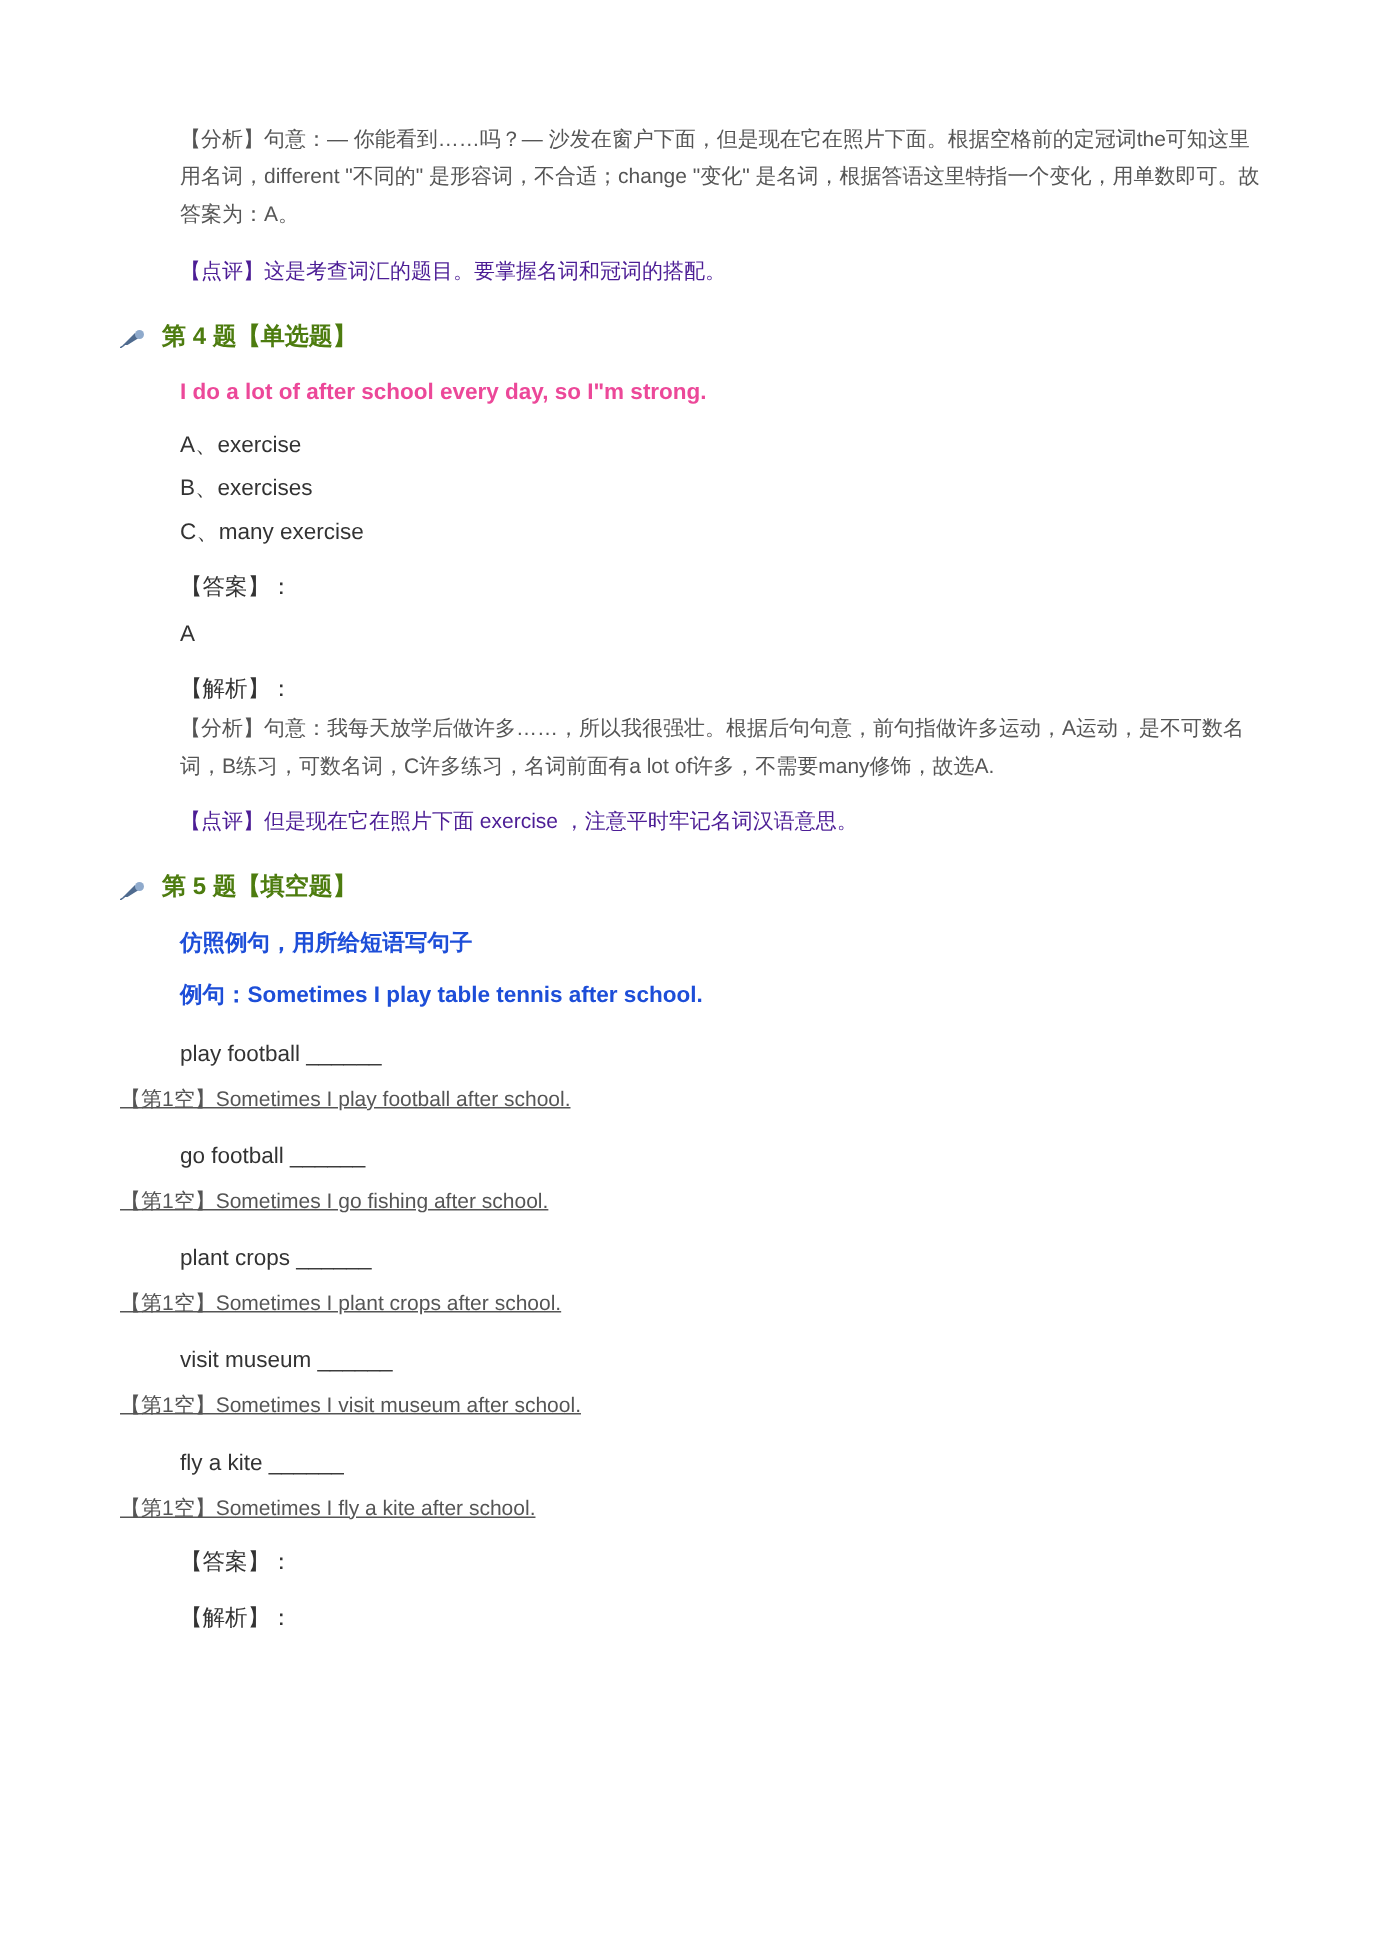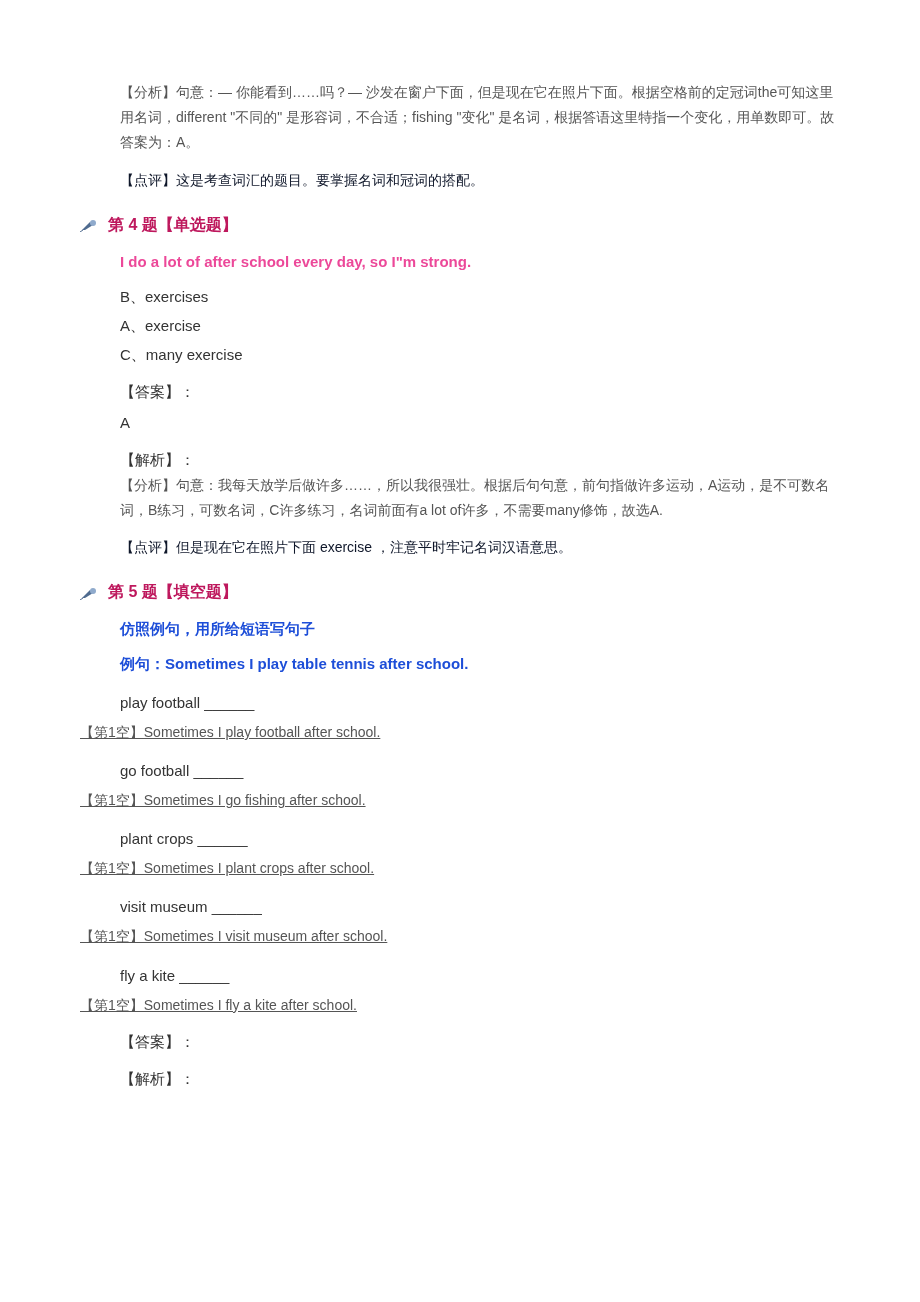--- a/index.html
+++ b/index.html
@@ -14,39 +14,39 @@
     background: #fff;
   }
   .analysis-block {
     margin-left: 40px;
     color: #555;
     font-size: 14px;
   }
   .comment-block {
     margin-left: 40px;
     margin-top: 12px;
-    color: #0f172a;
+    color: #4c1d95;
     font-size: 14px;
   }
   .question-header {
     display: flex;
     align-items: center;
     margin-top: 18px;
     margin-bottom: 6px;
   }
   .pin-icon {
     width: 22px;
     height: 14px;
     margin-right: 6px;
     flex-shrink: 0;
   }
   .question-title {
     font-weight: bold;
     font-size: 16px;
-    color: #be185d;
+    color: #4d7c0f;
   }
   .question-stem {
     margin-left: 40px;
     font-weight: bold;
     color: #ec4899;
     margin-top: 8px;
     margin-bottom: 8px;
   }
   .question-stem-plain {
     margin-left: 40px;
@@ -79,35 +79,35 @@
     color: #555;
     font-size: 14px;
     margin-top: 4px;
     margin-bottom: 8px;
     text-decoration: underline;
   }
 </style>
 </head>
 <body>
 
-<div class="analysis-block">【分析】句意：— 你能看到……吗？— 沙发在窗户下面，但是现在它在照片下面。根据空格前的定冠词the可知这里用名词，different "不同的" 是形容词，不合适；fishing "变化" 是名词，根据答语这里特指一个变化，用单数即可。故答案为：A。</div>
+<div class="analysis-block">【分析】句意：— 你能看到……吗？— 沙发在窗户下面，但是现在它在照片下面。根据空格前的定冠词the可知这里用名词，different "不同的" 是形容词，不合适；change "变化" 是名词，根据答语这里特指一个变化，用单数即可。故答案为：A。</div>
 <div class="comment-block">【点评】这是考查词汇的题目。要掌握名词和冠词的搭配。</div>
 
 <div class="question-header">
   <svg class="pin-icon" viewBox="0 0 22 14">
     <path d="M2 12 L10 4 L13 7 L5 12 Z" fill="#4f6b8f"></path>
     <circle cx="13" cy="5" r="3" fill="#8faacc"></circle>
     <line x1="3" y1="12" x2="0" y2="14" stroke="#4f6b8f" stroke-width="1"></line>
   </svg>
   <span class="question-title">第 4 题【单选题】</span>
 </div>
 <div class="question-stem">I do a lot of after school every day, so I"m strong.</div>
 <div class="options">
+  <div class="option-row">A、exercise</div>
   <div class="option-row">B、exercises</div>
-  <div class="option-row">A、exercise</div>
   <div class="option-row">C、many exercise</div>
 </div>
 <div class="label">【答案】：</div>
 <div class="answer-val">A</div>
 <div class="label">【解析】：</div>
 <div class="analysis-block">【分析】句意：我每天放学后做许多……，所以我很强壮。根据后句句意，前句指做许多运动，A运动，是不可数名词，B练习，可数名词，C许多练习，名词前面有a lot of许多，不需要many修饰，故选A.</div>
 <div class="comment-block">【点评】但是现在它在照片下面 exercise  ，注意平时牢记名词汉语意思。</div>
 
 <div class="question-header">
   <svg class="pin-icon" viewBox="0 0 22 14">

